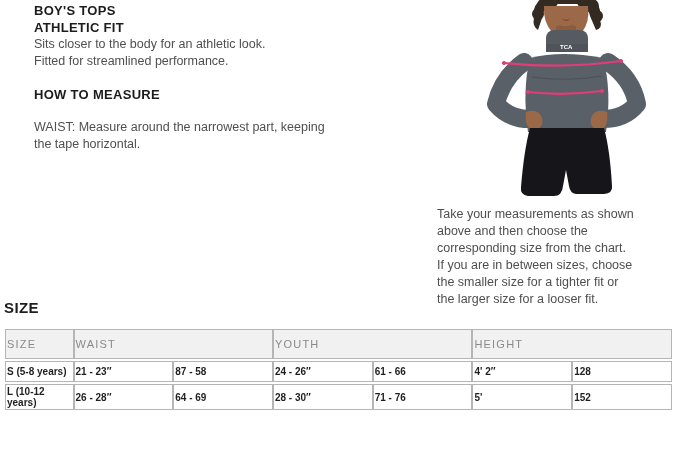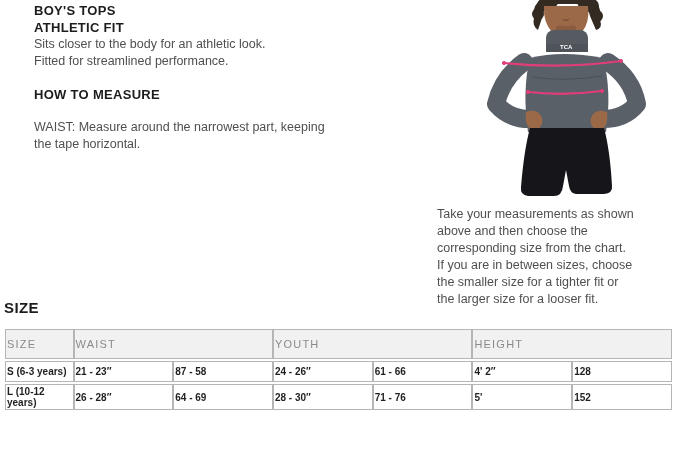--- a/index.html
+++ b/index.html
@@ -124,21 +124,21 @@
         <col class="c-std">
     </colgroup>
     <tbody id="table-body">
         <tr class="hdr-main">
           <td>SIZE</td>
           <td colspan="2">WAIST</td>
           <td colspan="2">YOUTH</td>
           <td colspan="2">HEIGHT</td>
         </tr>
         <tr class="data-row">
-          <td>S (6-3 years)</td>
+          <td>S (5-8 years)</td>
           <td>21 - 23″</td>
           <td>87 - 58</td>
           <td>24 - 26″</td>
           <td>61 - 66</td>
           <td>4' 2″</td>
           <td>128</td>
         </tr>
         <tr class="data-row">
           <td>L (10-12 years)</td>
           <td>26 - 28″</td>

